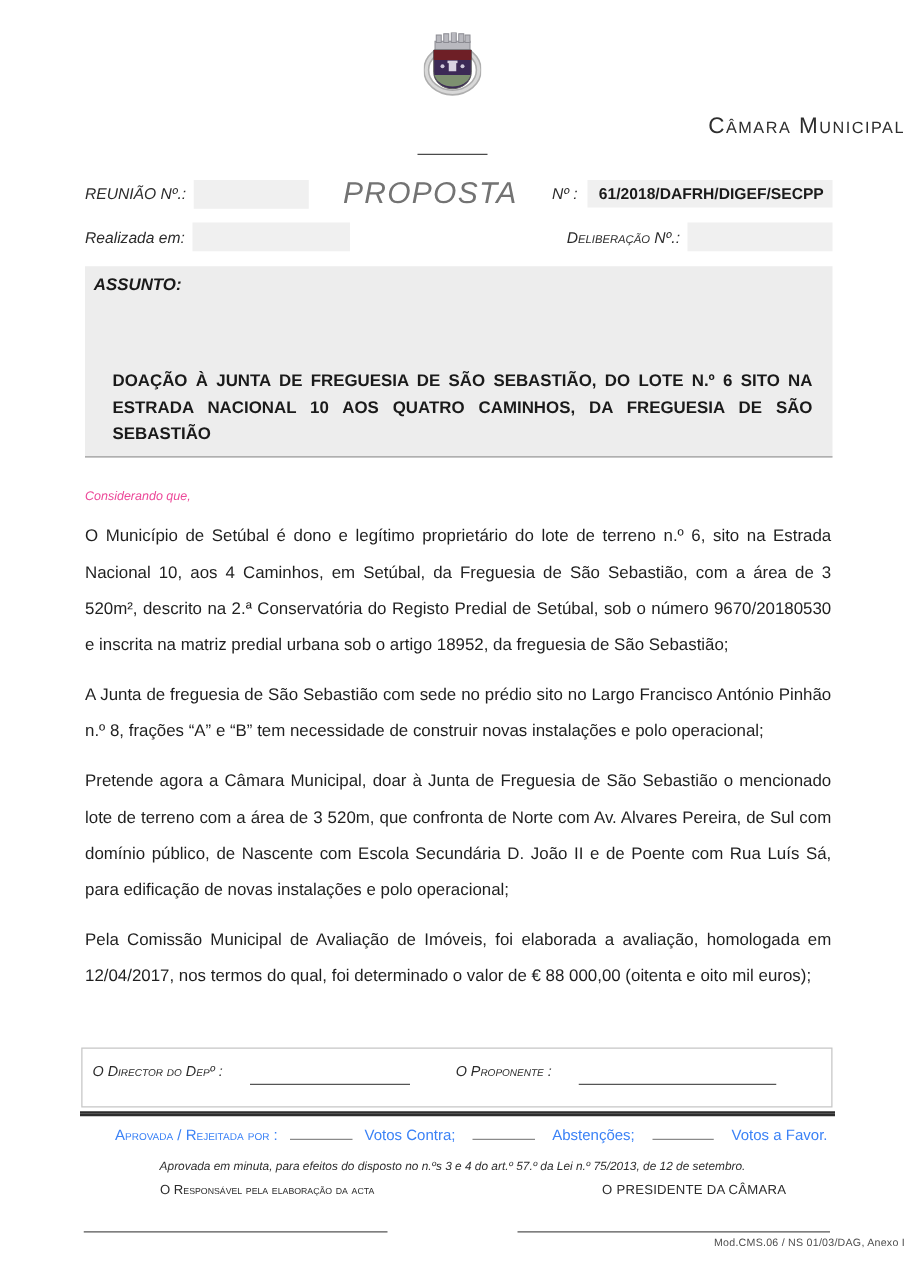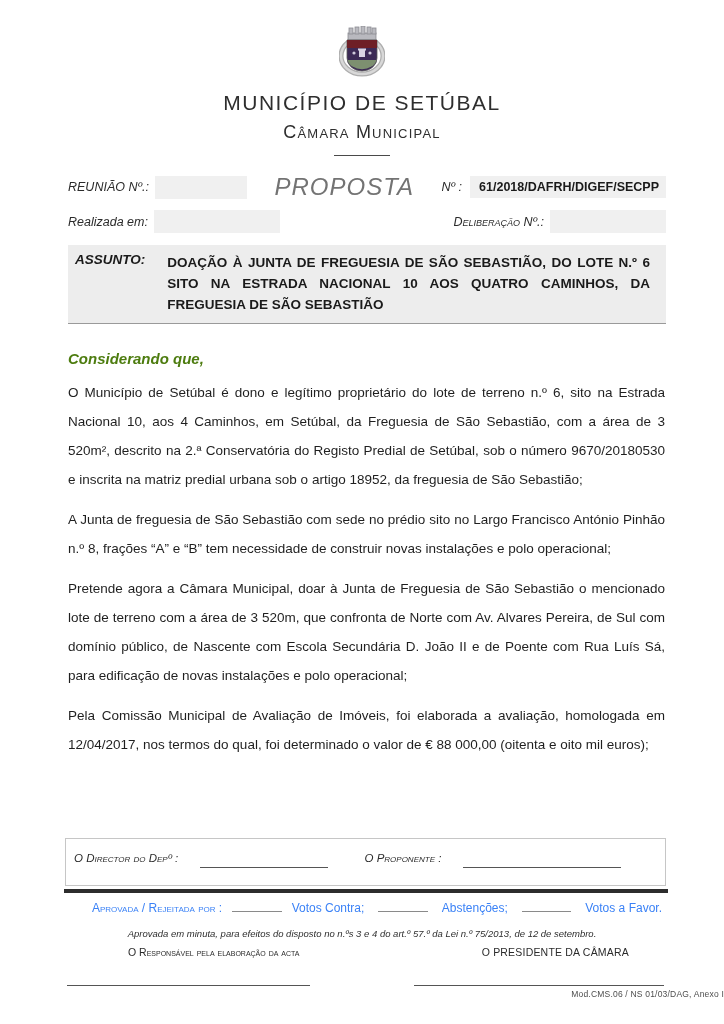--- a/index.html
+++ b/index.html
@@ -23,20 +23,21 @@
     font-size: 21px;
     letter-spacing: 1.5px;
     color: #2e2e2e;
   }
   .muni-sub {
     margin-top: 7px;
     font-size: 18px;
     font-variant: small-caps;
     letter-spacing: 1.2px;
     color: #2e2e2e;
+    text-align: right;
   }
   .header-divider {
     width: 56px;
     border-top: 1.5px solid #4a4a4a;
     margin: 12px auto 0;
   }
 
   
   .form-head { margin: 17px 58px 0 68px; }
   .form-row { display: flex; align-items: center; }
@@ -68,20 +69,21 @@
   .row2 { margin-top: 9px; }
   .spacer { flex: 1; }
 
   
   .assunto-row {
     margin: 12px 58px 0 68px;
     display: flex;
     background: #ededed;
     border-bottom: 1.5px solid #9a9a9a;
     padding: 7px 0 8px 0;
+    flex-direction: column;
   }
   .assunto-label {
     flex: 0 0 74px;
     padding-left: 7px;
     font-weight: bold;
     font-style: italic;
     font-size: 13.5px;
     color: #1a1a1a;
   }
   .assunto-text {
@@ -91,24 +93,24 @@
     font-weight: bold;
     font-size: 13.5px;
     line-height: 21px;
     text-align: justify;
     color: #1a1a1a;
   }
 
   
   .body-text { margin: 26px 59px 0 68px; }
   .considerando {
-    font-weight: bold;
-    font-style: italic;
-    font-size: 15px;
-    color: #4d7c0f;
+    font-weight: normal;
+    font-style: italic;
+    font-size: 10px;
+    color: #ec4899;
   }
   .para {
     margin-top: 11px;
     font-size: 13.5px;
     line-height: 29px;
     text-align: justify;
     color: #1f1f1f;
   }
 
   
@@ -218,21 +220,20 @@
         <path d="M8 14 h30 v18 a15 13 0 0 1 -15 13 a15 13 0 0 1 -15 -13 Z" fill="#3c2a56" stroke="#5a5a5a" stroke-width="0.8"></path>
         <path d="M8 14 h30 v8 h-30 Z" fill="#6e1f26"></path>
         <path d="M8.6 34 a14.6 11 0 0 0 28.8 0 Z" fill="#7d9070"></path>
 
         <rect x="20" y="24" width="6" height="7" fill="#d9d4e2"></rect>
         <rect x="19" y="22.5" width="8" height="2" fill="#d9d4e2"></rect>
         <circle cx="15" cy="27" r="1.6" fill="#cfc9da"></circle>
         <circle cx="31" cy="27" r="1.6" fill="#cfc9da"></circle>
       </svg>
     </span>
-    <div class="muni-title">MUNICÍPIO DE SETÚBAL</div>
     <div class="muni-sub">Câmara Municipal</div>
     <div class="header-divider"></div>
   </div>
 
   <div class="form-head">
     <div class="form-row">
       <span class="lbl">REUNIÃO Nº.:</span>
       <span class="blank reuniao"></span>
       <span class="spacer"></span>
       <span class="proposta-title">PROPOSTA</span>

